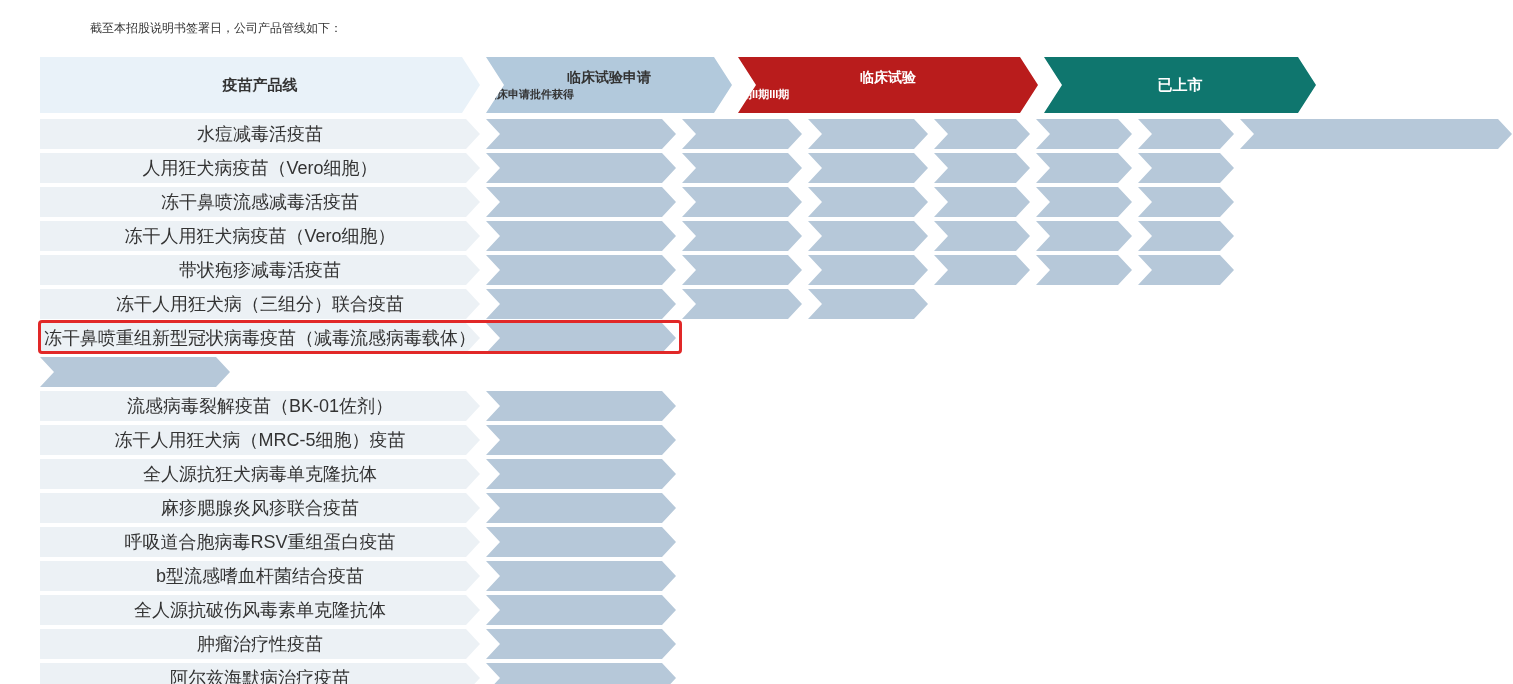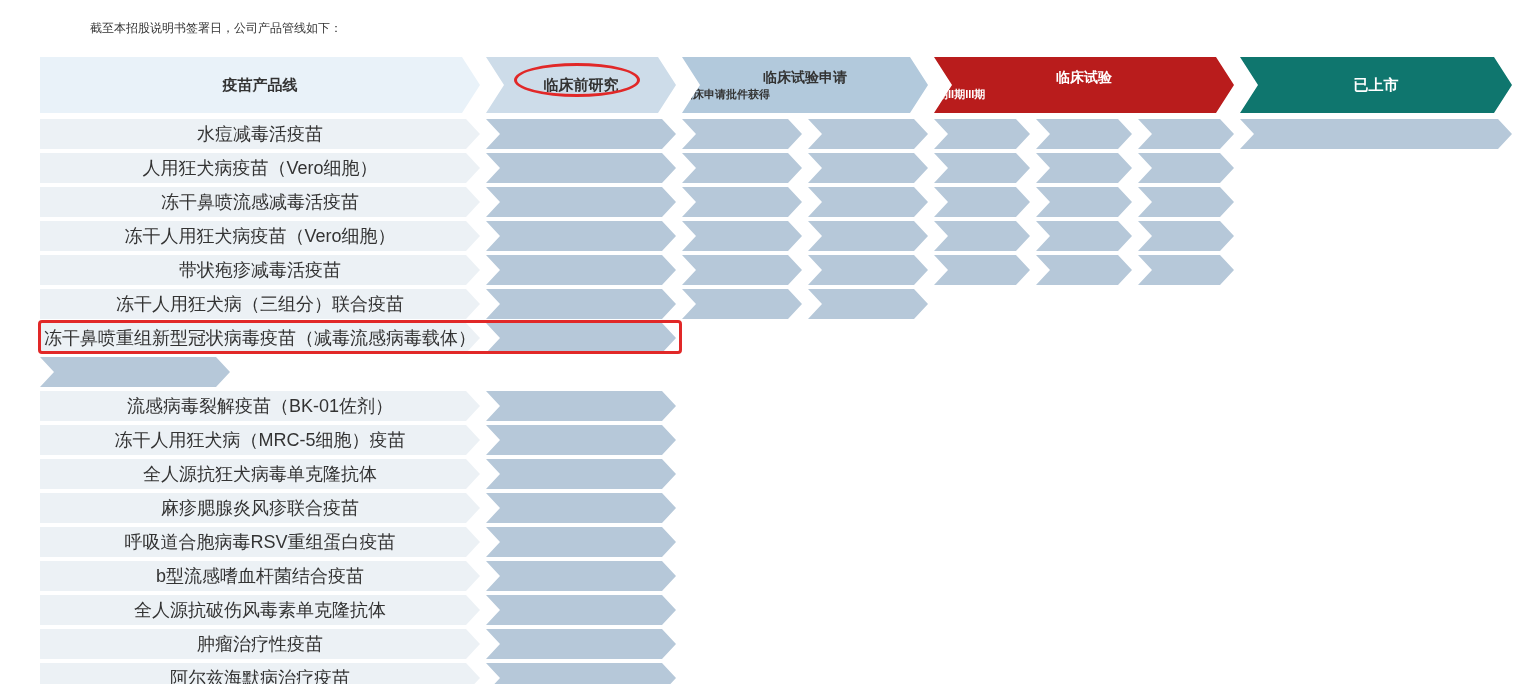--- a/index.html
+++ b/index.html
@@ -138,26 +138,20 @@
 <p class="intro">截至本招股说明书签署日，公司产品管线如下：</p>
 
 <div class="chart">
 
   <div class="row header-row">
     <div class="cell w-product">
       <div class="hdr hdr-product">
           <span>疫苗产品线</span>
         </div>
     </div>
-    <div class="cell w-pre" style="position:relative;">
-      <div class="hdr hdr-pre">
-          <span>临床前研究</span>
-        </div>
-      <div class="red-ellipse" style="left:28px;top:6px;width:126px;height:34px;"></div>
-    </div>
     <div class="cell w-apply-h">
       <div class="hdr hdr-apply">
         <div class="hdr-stack">
           <div class="hdr-top">临床试验申请</div>
           <div class="hdr-sub-row">
             <span>临床申请</span>
             <span>批件获得</span>
           </div>
         </div>
       </div>

